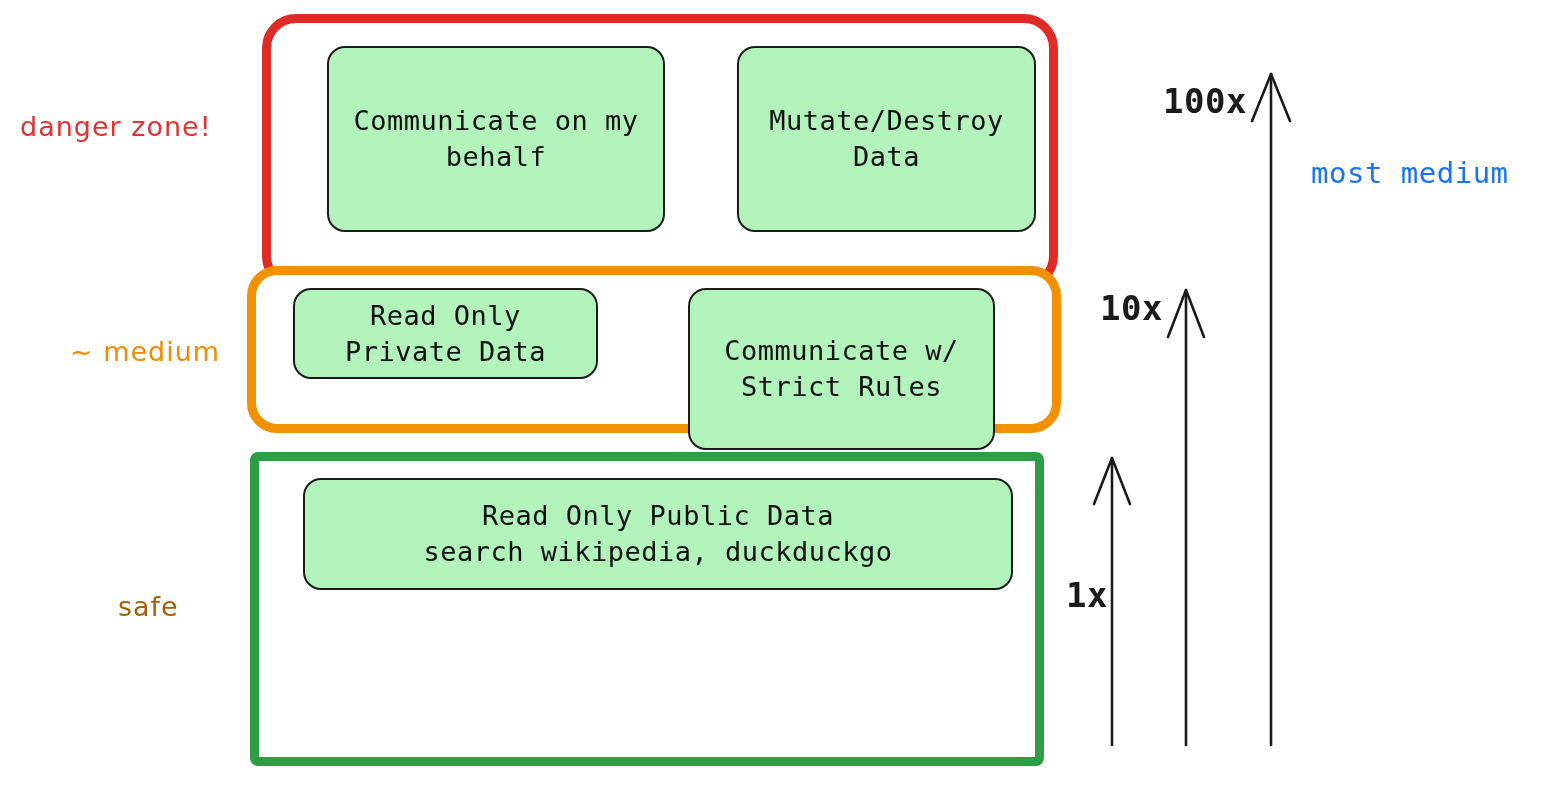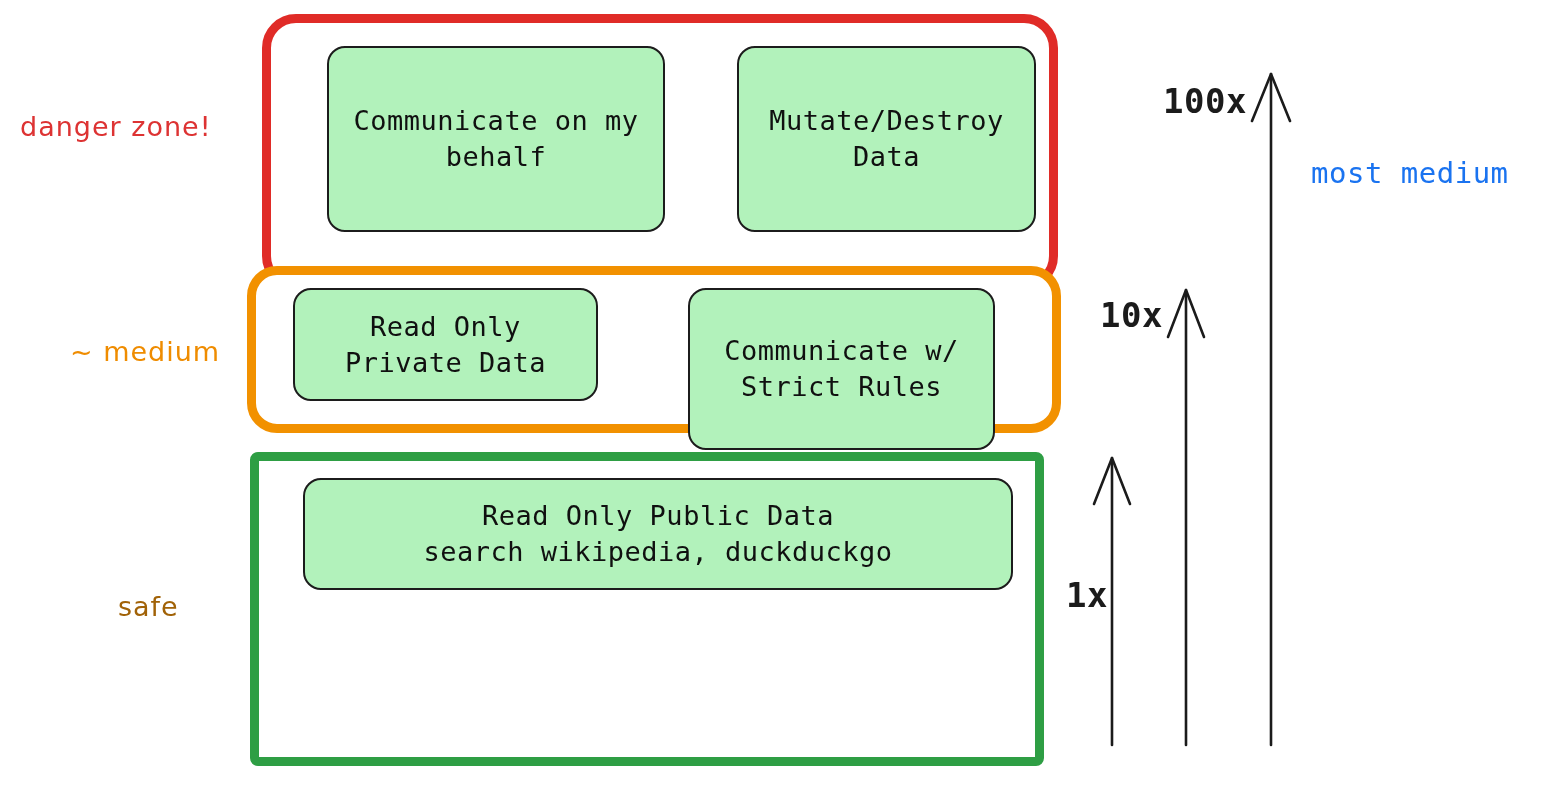--- a/index.html
+++ b/index.html
@@ -74,21 +74,21 @@
     width: 338px; height: 186px;
   }
   .cap-mutate-destroy {
     left: 436px; top: 23px;
     width: 299px; height: 186px; margin-left: 30px;
   }
 
   
   .cap-read-private {
     left: 37px;  top: 13px;
-    width: 305px; height: 113px;
+    width: 305px; height: 91px;
   }
   .cap-communicate-strict {
     left: 432px; top: 13px;
     width: 307px; height: 162px;
   }
 
   
   .cap-read-public {
     left: 44px;  top: 17px;
     width: 710px; height: 112px;
@@ -136,21 +136,21 @@
   .mult-label {
     position: absolute;
     font-family: "DejaVu Sans Mono", "Liberation Mono", monospace;
     font-size: 34px;
     font-weight: bold;
     color: #1b1b1b;
     letter-spacing: 0.5px;
     white-space: nowrap;
   }
   .mult-100x { left: 1163px; top: 81px;  }
-  .mult-10x  { left: 1100px; top: 288px; margin-top: 7px; }
+  .mult-10x  { left: 1100px; top: 288px; }
   .mult-1x   { left: 1066px; top: 575px; }
 
   
   .impact-label {
     position: absolute;
     font-family: "DejaVu Sans Mono", "Liberation Mono", monospace;
     font-size: 29px;
     color: #1a73f0;
     letter-spacing: 0.5px;
     white-space: nowrap;

